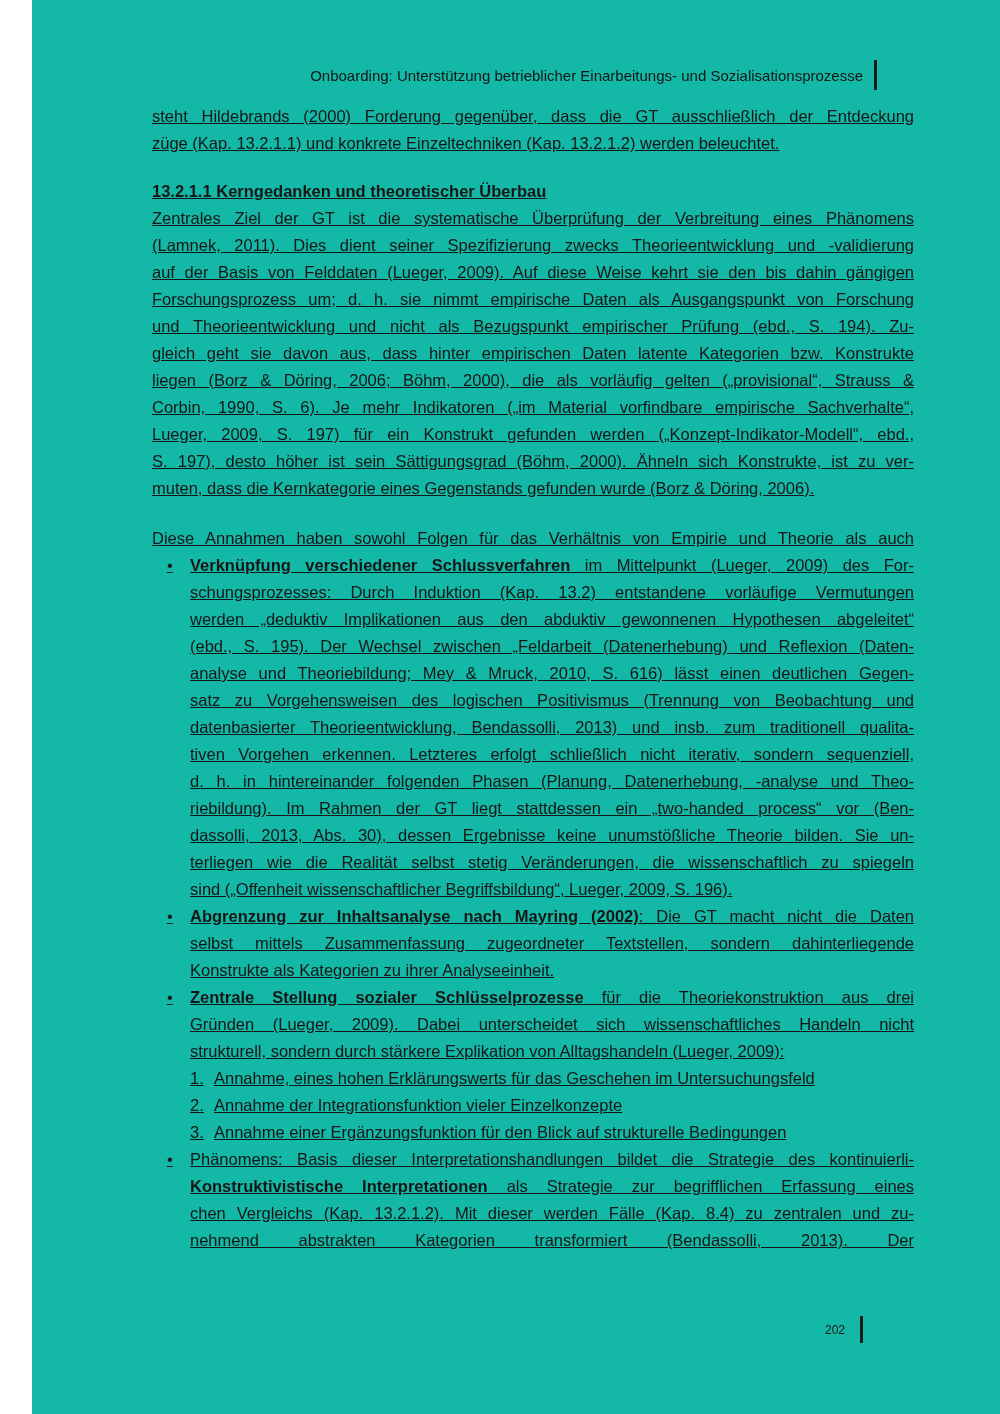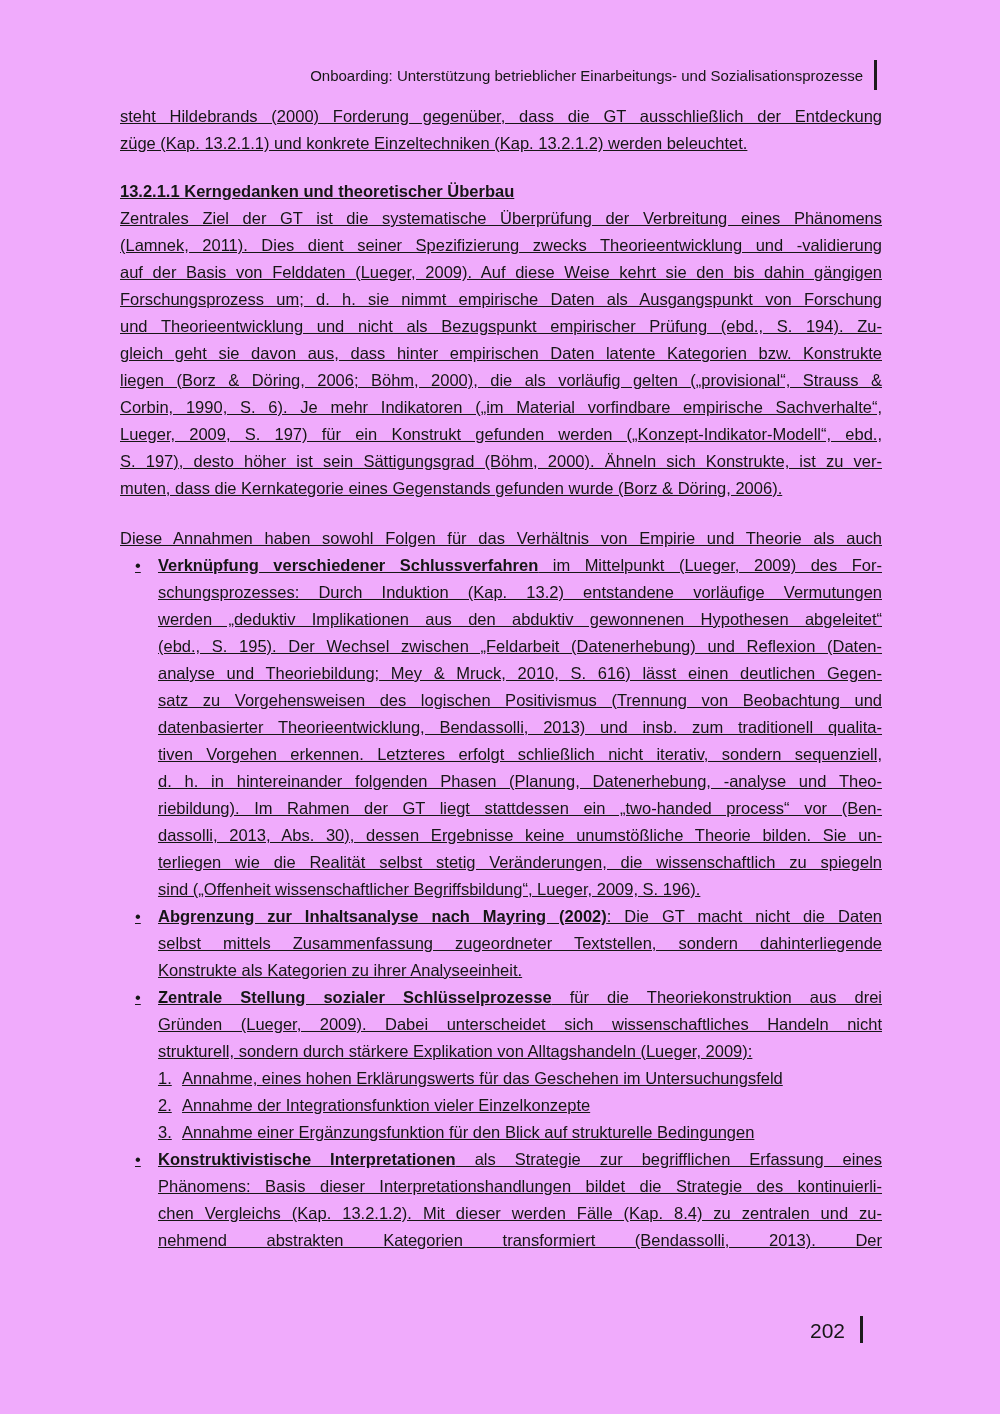--- a/index.html
+++ b/index.html
@@ -4,21 +4,21 @@
 <style>
   html,body{margin:0;padding:0;}
   body{
     width:1000px;height:1414px;
     background:#ffffff;
     font-family:"Liberation Sans","DejaVu Sans",sans-serif;
     color:#161616;
     position:relative;
     overflow:hidden;
   }
-  .page{position:absolute;inset:0;background:#f0abfc;}
+  .page{position:absolute;inset:0;background:#14b8a6;margin-left:32px;}
   
   .header{
     position:absolute;top:60px;right:123px;
     display:flex;align-items:center;gap:11px;
     font-size:15px;color:#161616;
   }
   .vrule{width:3px;background:#1c1c1c;}
   .header .vrule{height:30px;}
   
   .content{
@@ -35,22 +35,22 @@
   .marker{
     width:38px;flex:0 0 38px;box-sizing:border-box;
     padding-left:15px;line-height:27px;font-size:16.5px;
   }
   .num{
     width:24px;flex:0 0 24px;margin-left:38px;line-height:27px;
   }
   
   .footer{
     position:absolute;top:1316px;right:137px;
-    display:flex;align-items:flex-end;gap:15px;
-    font-size:21px;color:#161616;
+    display:flex;align-items:center;gap:15px;
+    font-size:12px;color:#161616;
   }
   .footer .vrule{height:27px;}
 </style>
 </head>
 <body>
 
 <div class="page">
 
   <div class="header">
     <span>Onboarding: Unterstützung betrieblicher Einarbeitungs- und Sozialisationsprozesse</span>
@@ -139,22 +139,22 @@
       </div>
       <div class="blk olitem">
         <span class="num">3.</span>
         <div class="lines">
           <div class="line">Annahme einer Ergänzungsfunktion für den Blick auf strukturelle Bedingungen</div>
         </div>
       </div>
       <div class="blk bullet">
         <span class="marker">•</span>
         <div class="lines">
+          <div class="line just">Phänomens: Basis dieser Interpretationshandlungen bildet die Strategie des kontinuierli-</div>
           <div class="line just"><span class="b">Konstruktivistische Interpretationen</span> als Strategie zur begrifflichen Erfassung eines</div>
-          <div class="line just">Phänomens: Basis dieser Interpretationshandlungen bildet die Strategie des kontinuierli-</div>
           <div class="line just">chen Vergleichs (Kap. 13.2.1.2). Mit dieser werden Fälle (Kap. 8.4) zu zentralen und zu-</div>
           <div class="line just">nehmend abstrakten Kategorien transformiert (Bendassolli, 2013). Der</div>
         </div>
       </div>
     </div>
 
   <div class="footer">
     <span>202</span>
     <span class="vrule"></span>
   </div>

